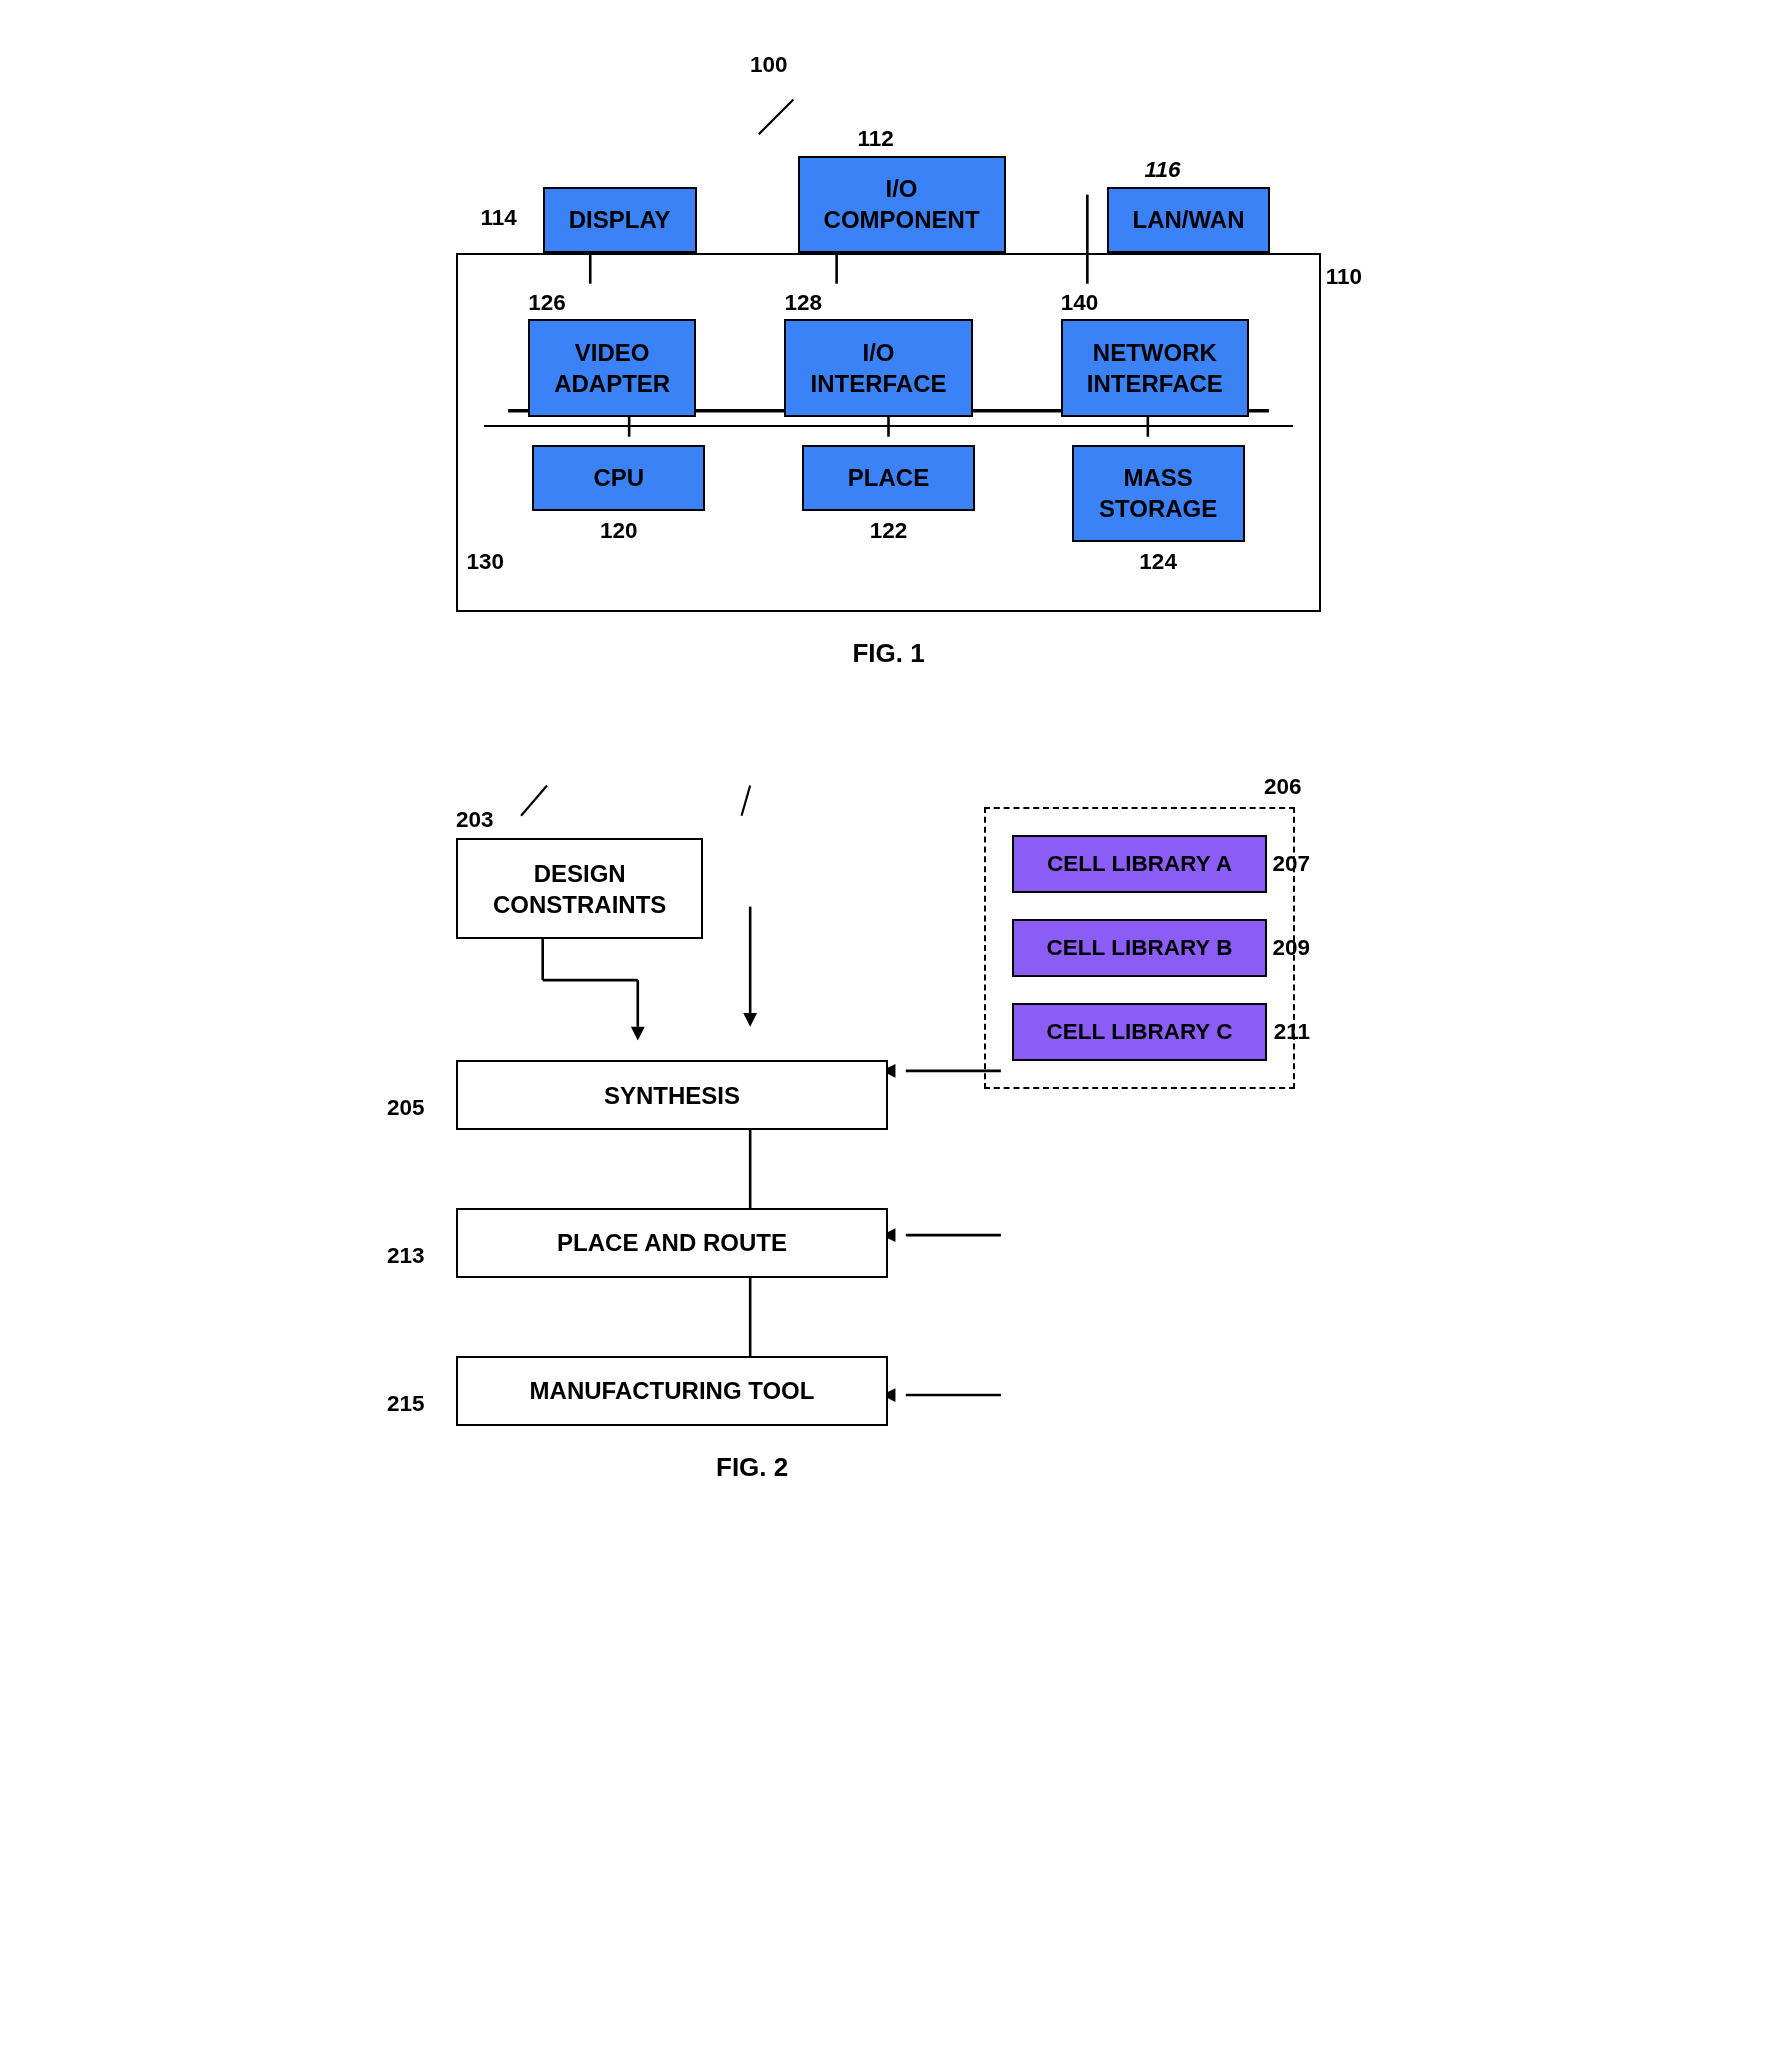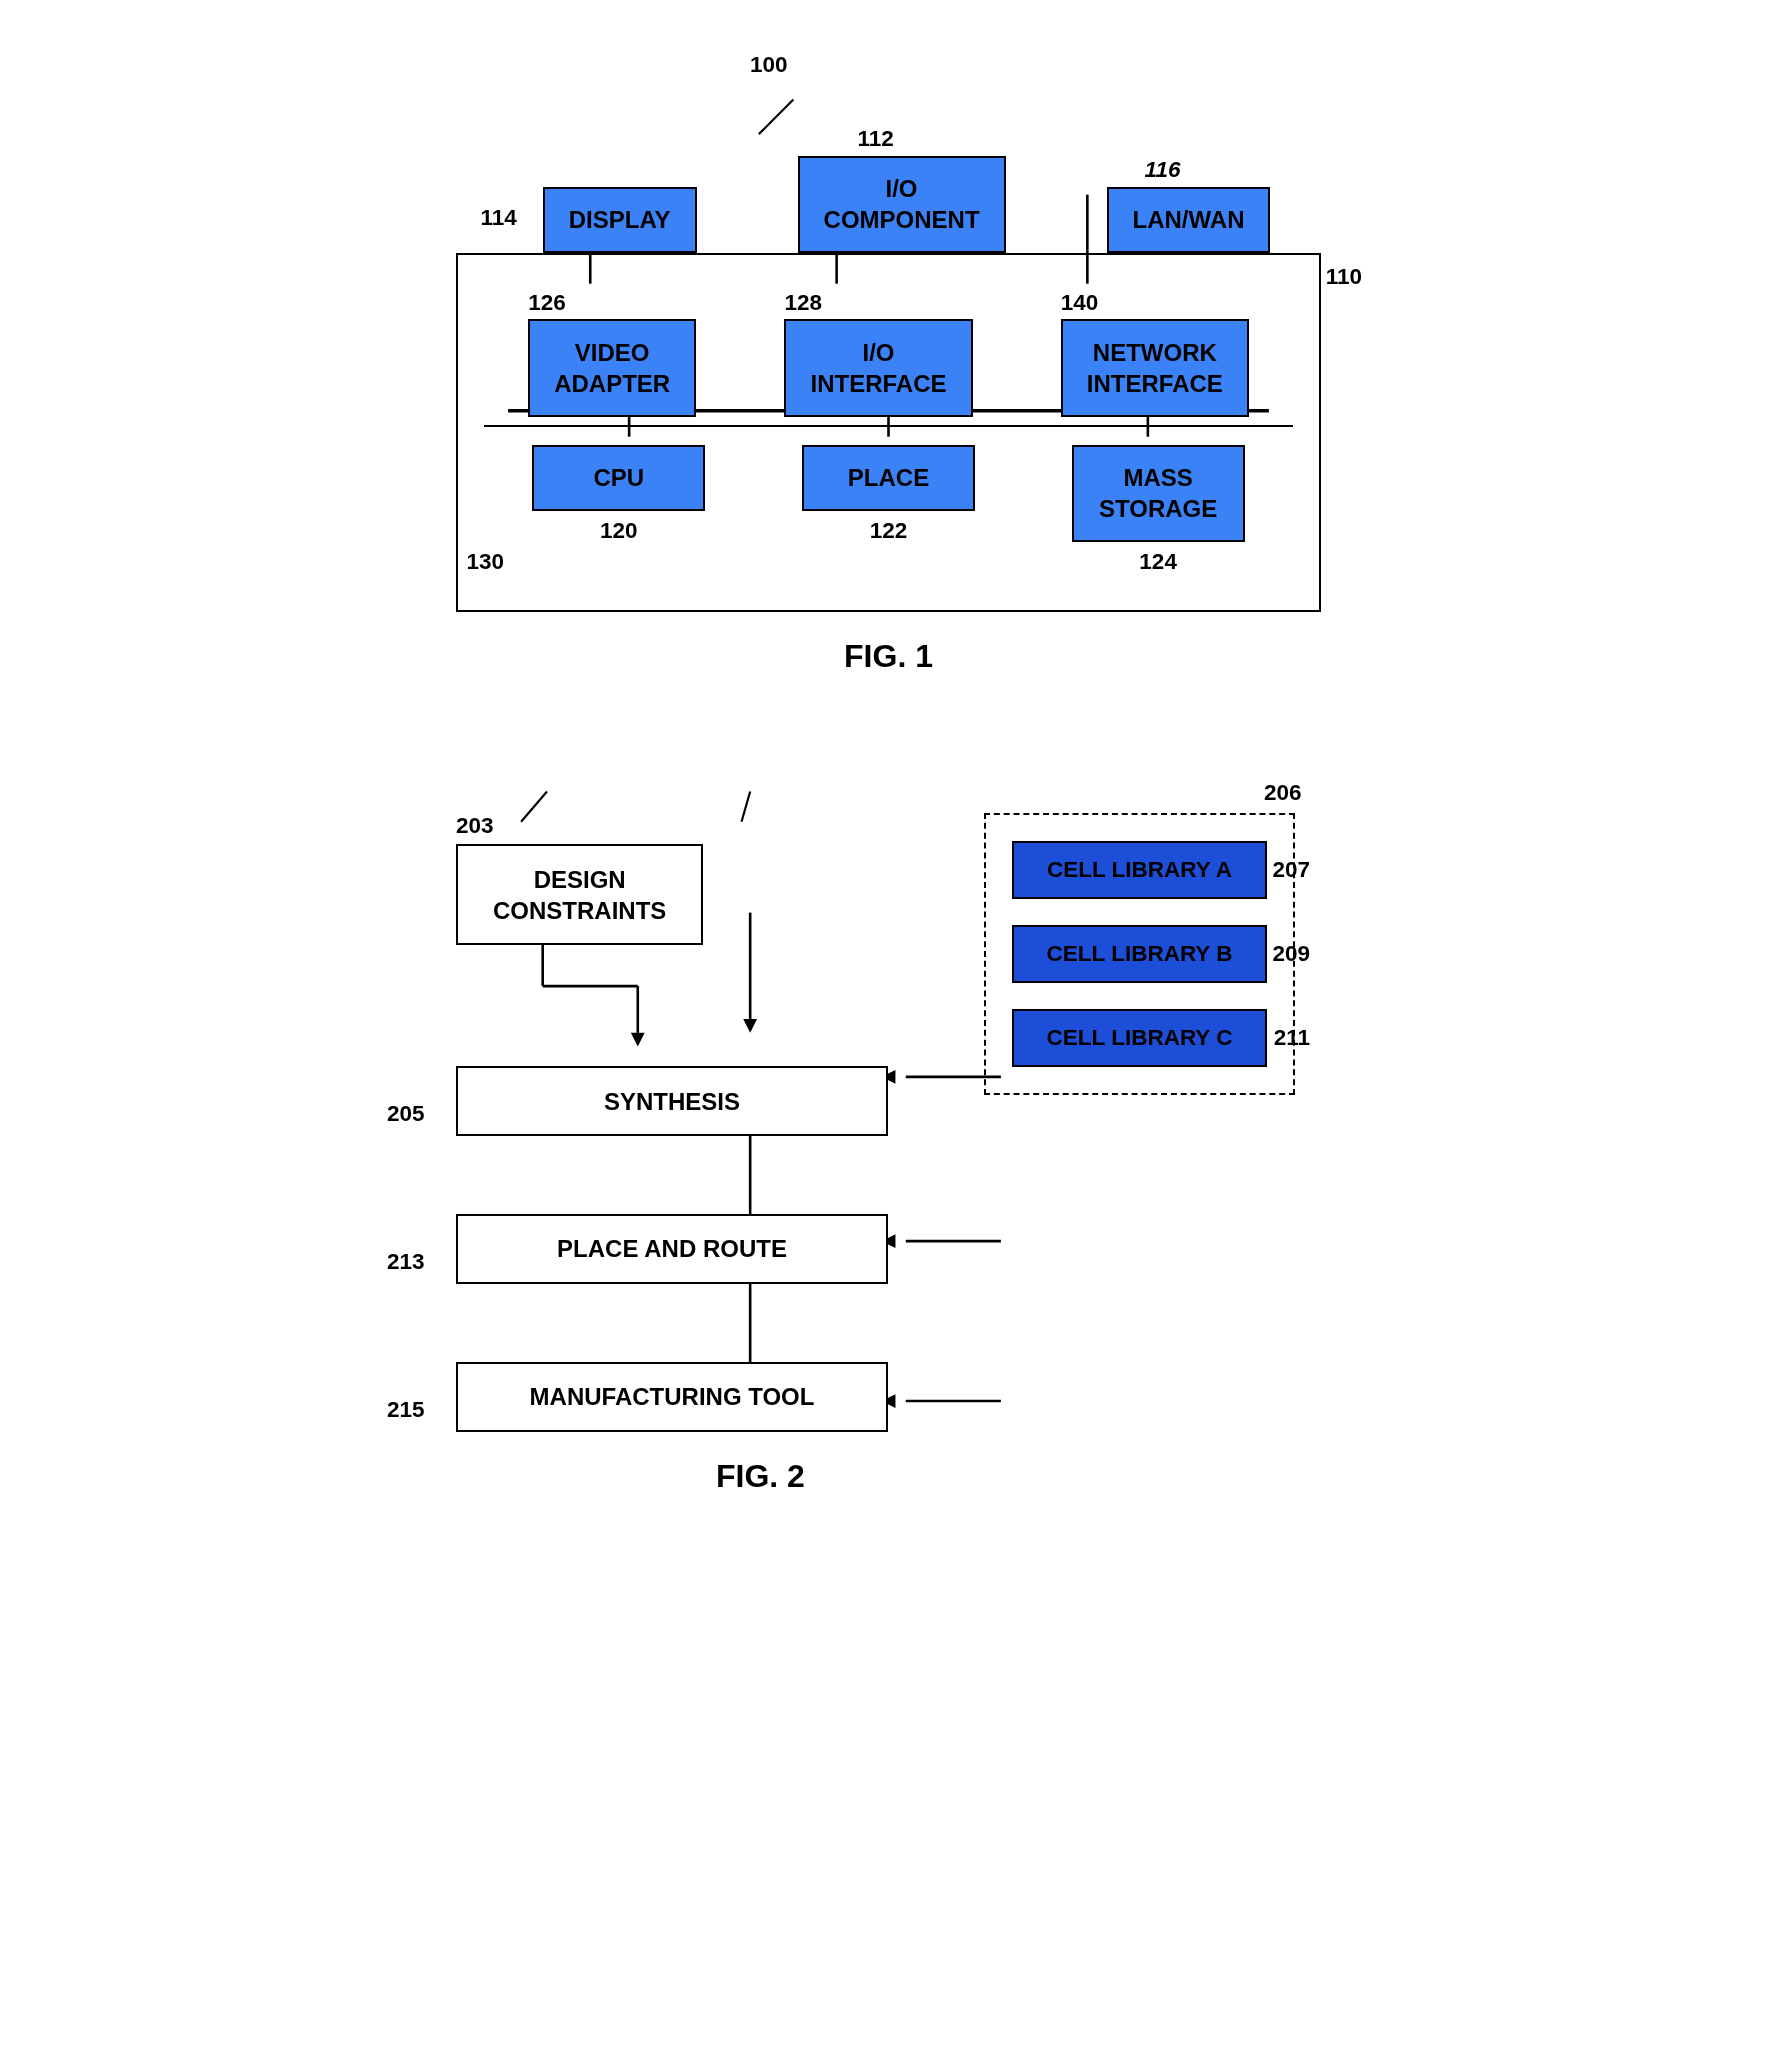--- a/index.html
+++ b/index.html
@@ -64,21 +64,21 @@
 
     
     .bus-line {
       border-top: 2.6px solid #000;
       margin: 8.6px 0 17.3px 0;
     }
 
     
     .fig-caption {
       text-align: center;
-      font-size: 32px;
+      font-size: 26px;
       font-weight: bold;
       margin-top: 26px;
     }
 
     
     .fig2-container {
       position: relative;
       width: 100%;
       margin-top: 52px;
     }
@@ -99,21 +99,21 @@
       background: #fff;
       line-height: 1.3;
     }
 
     .library-item {
       border: 2.6px solid #000;
       padding: 14px 26px;
       text-align: center;
       font-size: 22.5px;
       font-weight: bold;
-      background: #1d4ed8;
+      background: #8b5cf6;
       margin-bottom: 17.3px;
     }
     .library-item:last-child {
       margin-bottom: 0;
     }
   </style>
 </head>
 <body>
 
 <div class="page-container">

